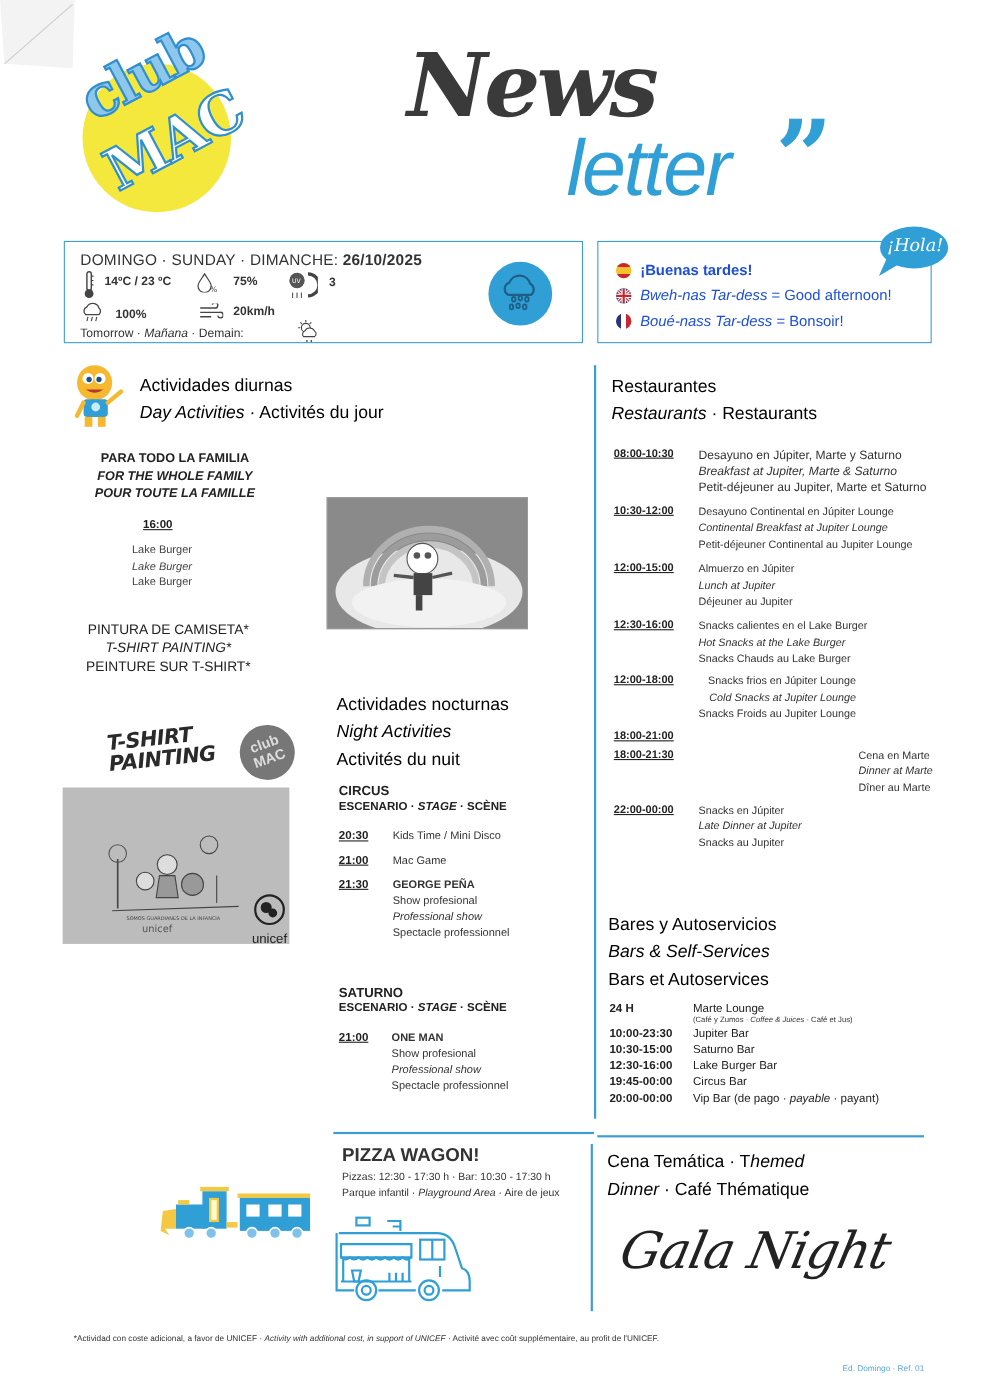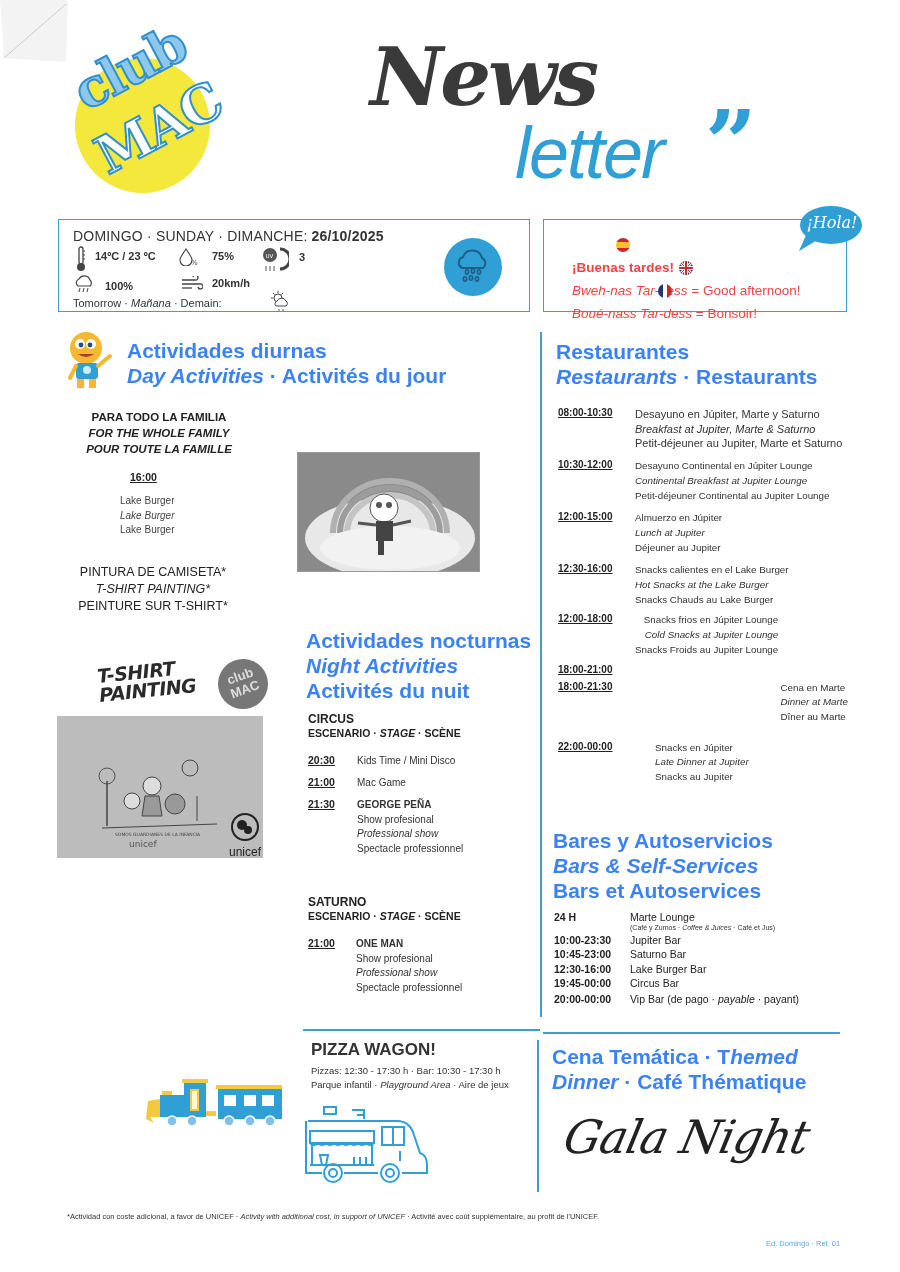--- a/index.html
+++ b/index.html
@@ -26,29 +26,29 @@
   
   .weather { left: 58px; top: 219px; width: 472px; height: 93px; border: 1.5px solid #3d9ed3; }
   .w-date { left: 14px; top: 8px; font-size: 14px; color: #333; letter-spacing: 0.2px; }
   .w-date .d { font-weight: bold; margin-left: 4px; }
   .w-row { font-size: 11px; font-weight: bold; color: #333; }
   .w-tom { left: 14px; top: 77px; font-size: 11px; color: #333; }
   .rain-badge { left: 385px; top: 18px; width: 58px; height: 58px; border-radius: 50%; background: #2f9fd6; }
 
   
   .greet { left: 543px; top: 219px; width: 304px; height: 93px; border: 1.5px solid #3d9ed3; }
-  .greet-line { position: absolute; left: 28px; font-size: 13.5px; color: #ef4444; display: flex; align-items: center; gap: 8px; flex-direction: column; }
+  .greet-line { position: absolute; left: 16px; font-size: 13.5px; color: #1d4ed8; display: flex; align-items: center; gap: 8px; }
   .flag { width: 14px; height: 14px; border-radius: 50%; display: inline-block; overflow: hidden; flex: none; }
   .hola { left: 797px; top: 205px; width: 66px; height: 46px; }
 
   
   .vline { background: #3d9ed3; width: 1.5px; }
   .hline { background: #3d9ed3; height: 1.5px; }
 
-  .section-h { font-size: 21px; font-weight: bold; color: #3b82f6; line-height: 25px; }
+  .section-h { font-size: 16px; font-weight: normal; color: #000000; line-height: 25px; }
 
   .small { font-size: 10px; color: #333; line-height: 14.5px; }
   .time { font-size: 10.5px; font-weight: bold; color: #222; text-decoration: underline; }
 
   .photo { background: #b9b9b9; border: 1px solid #999; }
 </style>
 </head>
 <body>
 
 <svg class="abs fold" viewBox="0 0 70 65">
@@ -342,21 +342,21 @@
       <span class="time" style="width: 77px; flex: 0 0 auto; font-size: 10px;">18:00-21:00</span>
     </div>
     <div style="display: flex; margin-top: 6px; justify-content: space-between;">
       <span class="time" style="width: 77px; flex: 0 0 auto; font-size: 10px;">18:00-21:30</span>
       <div class="small" style="font-size: 9.8px; line-height: 14.7px;">
         <div>Cena en Marte</div>
         <div class="i">Dinner at Marte</div>
         <div>Dîner au Marte</div>
       </div>
     </div>
-    <div style="display: flex; margin-top: 16px; gap: 20px;">
+    <div style="display: flex; margin-top: 6px;">
       <span class="time" style="width: 77px; flex: 0 0 auto; font-size: 10px;">22:00-00:00</span>
       <div class="small" style="font-size: 9.8px; line-height: 14.7px;">
         <div>Snacks en Júpiter</div>
         <div class="i">Late Dinner at Jupiter</div>
         <div>Snacks au Jupiter</div>
       </div>
     </div>
   </div>
 
 <div class="abs section-h" style="left:553px;top:828px">
@@ -369,21 +369,21 @@
     <span class="b" style="width:76px">24 H</span>
     <span>Marte Lounge</span>
   </div>
   <div style="margin-left:76px;font-size:7px;color:#333;margin-top:1px"><span>(Café y Zumos · </span><span class="i">Coffee &amp; Juices</span><span> · Café et Jus)</span></div>
   <div id="bars-items">
       <div style="display: flex; margin-top: 2.5px;">
         <span class="b" style="width: 76px;">10:00-23:30</span>
         <span>Jupiter Bar</span>
       </div>
       <div style="display: flex; margin-top: 2.5px;">
-        <span class="b" style="width: 76px;">10:45-23:00</span>
+        <span class="b" style="width: 76px;">10:30-15:00</span>
         <span>Saturno Bar</span>
       </div>
       <div style="display: flex; margin-top: 2.5px;">
         <span class="b" style="width: 76px;">12:30-16:00</span>
         <span>Lake Burger Bar</span>
       </div>
       <div style="display: flex; margin-top: 2.5px;">
         <span class="b" style="width: 76px;">19:45-00:00</span>
         <span>Circus Bar</span>
       </div>

